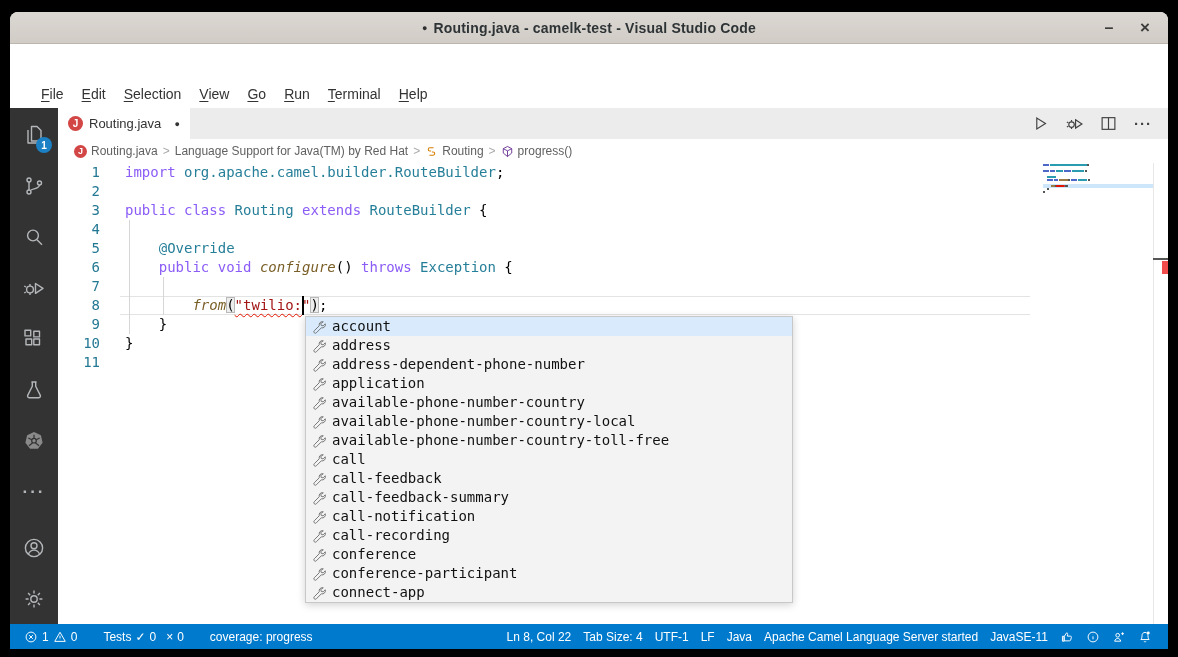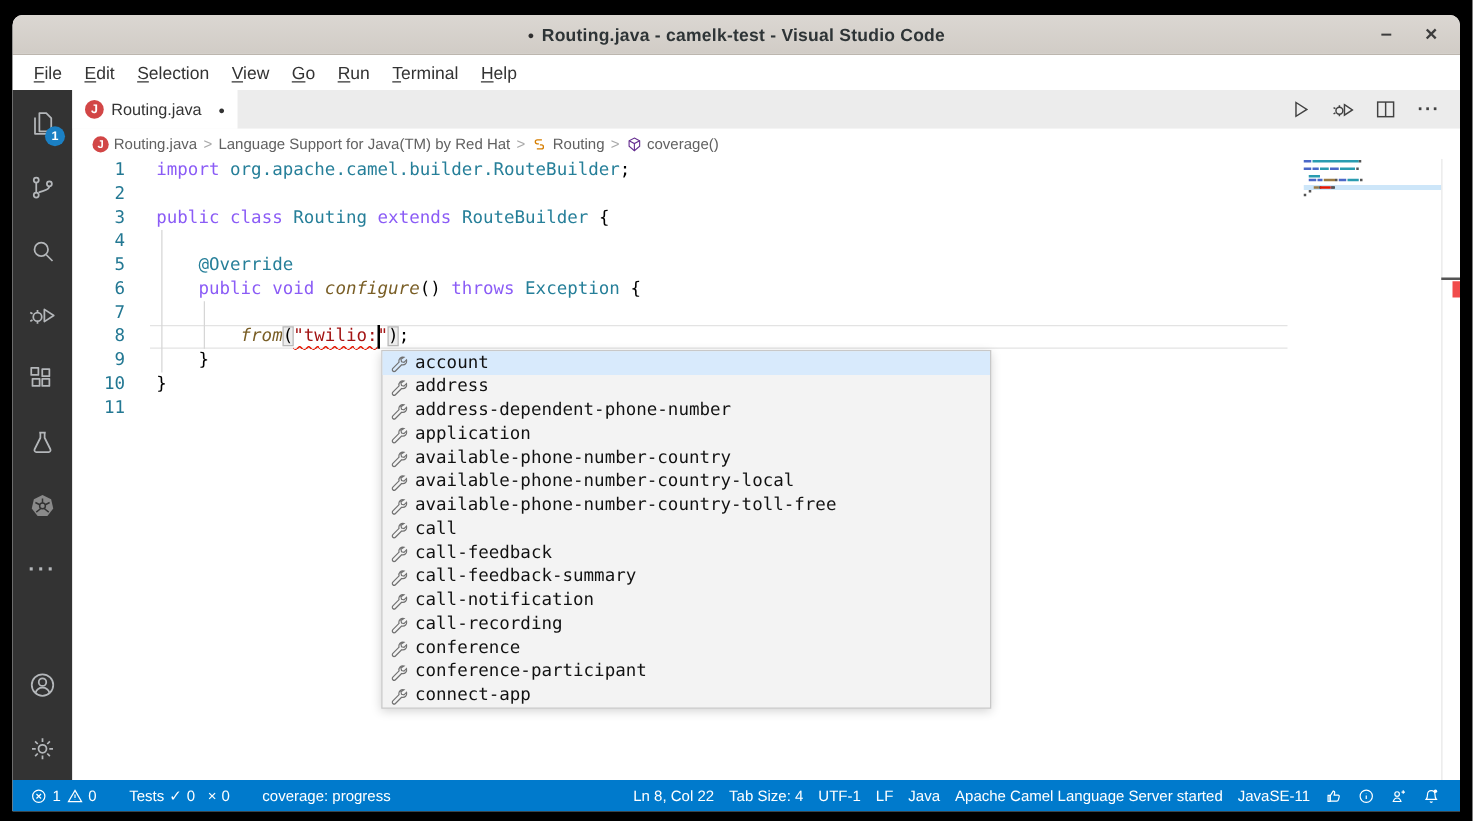--- a/index.html
+++ b/index.html
@@ -24,21 +24,21 @@
   .titlebar .ttl { font-size:14px; font-weight:bold; color:#2e3436; letter-spacing:.2px; }
   .win-btn {
     position:absolute; top:0; height:32px; width:30px; display:flex;
     align-items:center; justify-content:center; color:#3c3c3c; cursor:default;
   }
   .win-btn.min { right:44px; font-weight:bold; }
   .win-btn.cls { right:8px; font-size:17px; font-weight:bold; }
   
   .menubar {
     height:28px; flex:none; background:#fff; display:flex; align-items:center;
-    padding-left:8px; font-size:14px; color:#333;
+    padding-left:22px; font-size:14px; color:#333;margin-top:36px;
   }
   .menu-item { padding:3px 9px; border-radius:2px; }
   .menu-item .mn { text-decoration:underline; text-underline-offset:2px; text-decoration-thickness:1px; }
   
   .main { flex:1; display:flex; min-height:0; }
   .activitybar {
     width:48px; flex:none; background:#333333; display:flex; flex-direction:column;
     align-items:center; padding-top:1px;
   }
   .act-slot { width:48px; height:51px; display:flex; align-items:center; justify-content:center; position:relative; }
@@ -265,21 +265,21 @@
               <path d="M10.5 3.5H6a2 2 0 0 0 0 4h1.5M5.5 12.5H10a2 2 0 0 0 0-4H8.5"></path>
             </svg>
             <span>Routing</span>
           </span>
           <span class="crumb-sep">&gt;</span>
           <span class="crumb">
             <svg viewBox="0 0 16 16" fill="none" stroke="#652d90" stroke-width="1.1">
               <path d="M8 1.8l5.2 2.7v5.4L8 14.2 2.8 9.9V4.5z"></path>
               <path d="M2.8 4.5L8 7.2l5.2-2.7M8 7.2v7"></path>
             </svg>
-            <span>coverage()</span>
+            <span>progress()</span>
           </span>
         </div>
 
       <div class="editor">
         <div class="cur-line"></div>
         <div class="indent-guide guide1"></div>
         <div class="indent-guide guide2"></div>
         <div class="code-lines" id="codelines">
             <div class="line"><div class="gutter">1</div><div class="code"><span class="tok kw">import</span><span class="tok pl"> </span><span class="tok ty">org.apache.camel.builder.RouteBuilder</span><span class="tok pl">;</span></div></div>
             <div class="line"><div class="gutter">2</div><div class="code"></div></div>

